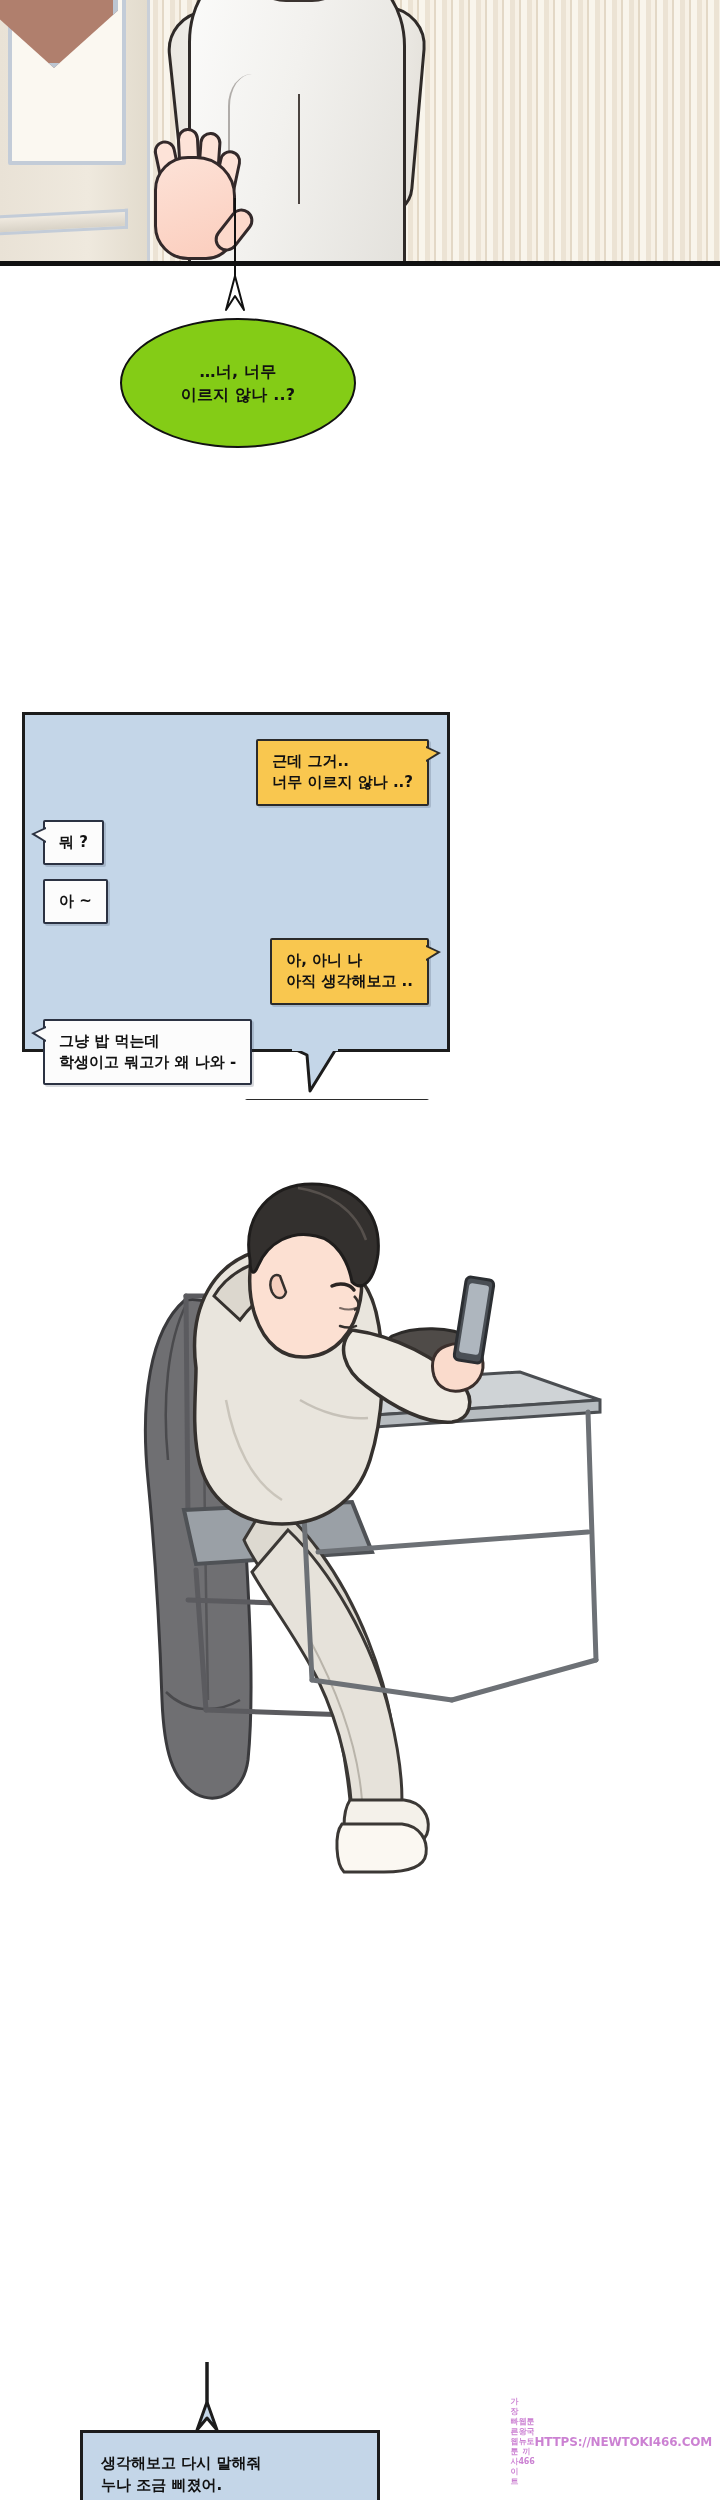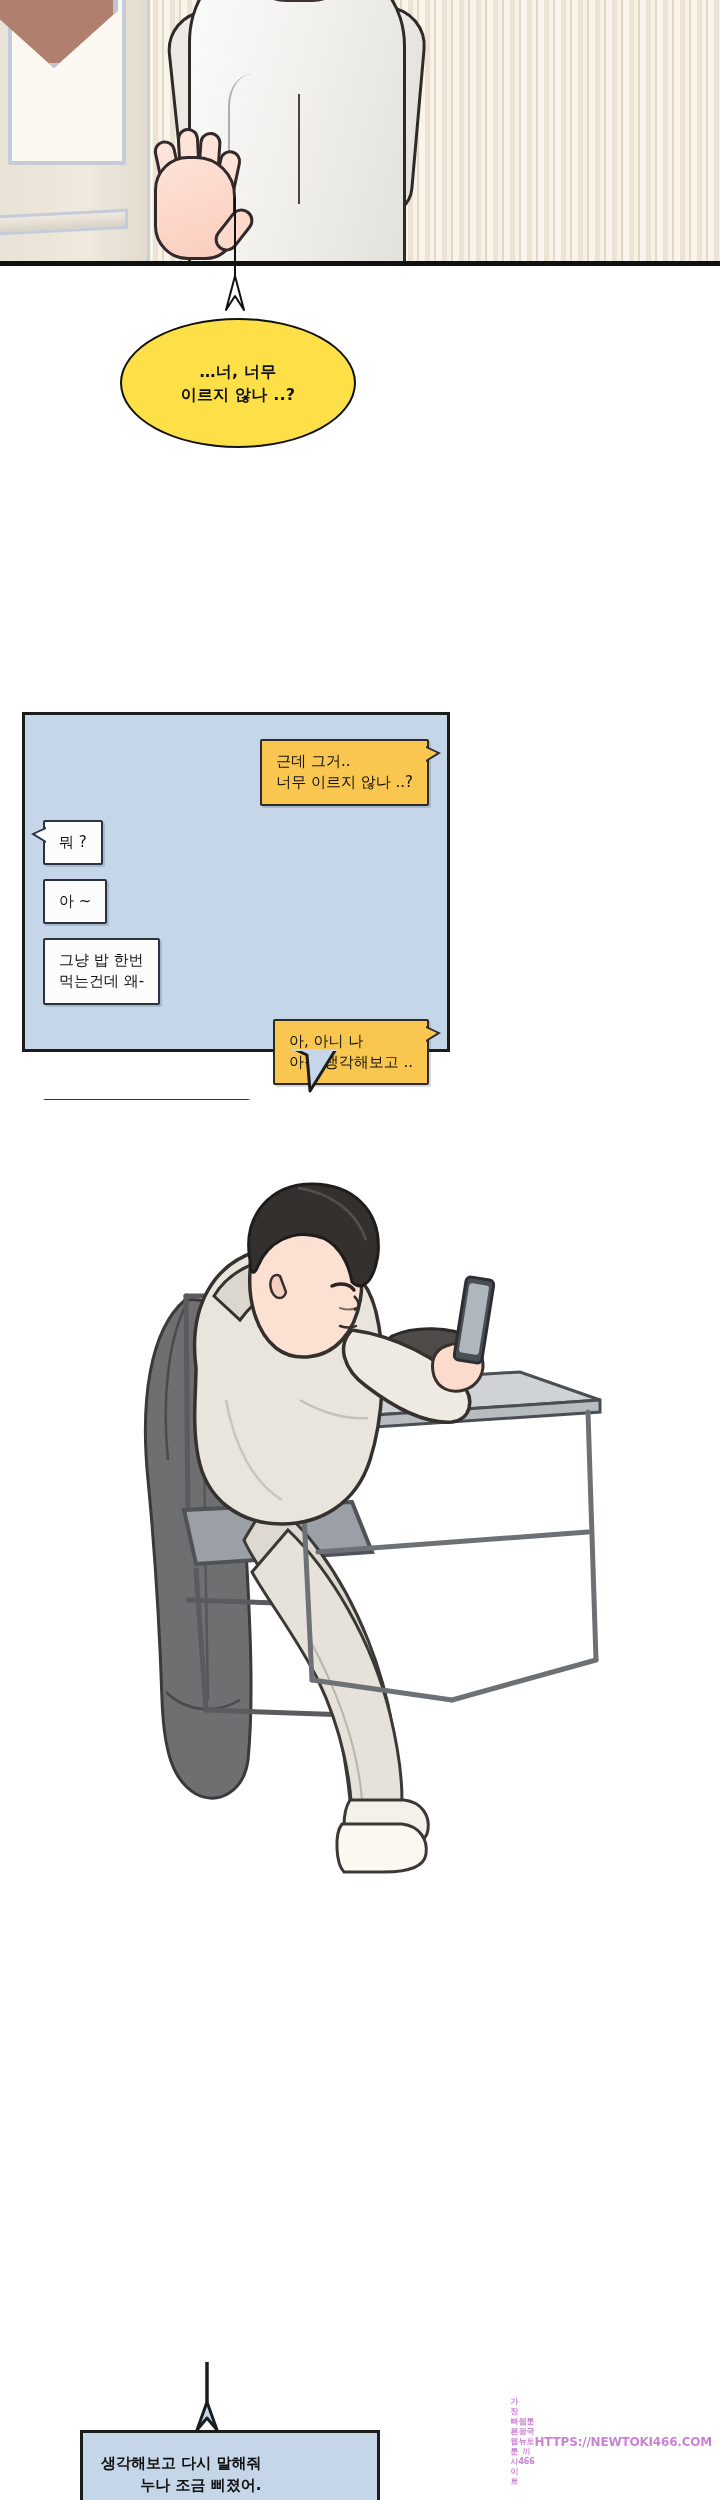--- a/index.html
+++ b/index.html
@@ -106,21 +106,21 @@
     background:#fcd9cb; border:3px solid #33292a; border-radius:12px;
     transform:rotate(38deg);
   }
 
   
   .oval-wrap{
     position:absolute; left:120px; top:290px; width:236px; height:200px;
   }
   .oval-bubble{
     position:absolute; left:0; top:28px; width:236px; height:130px;
-    background:#fde047; border:2px solid #111; border-radius:50% / 50%;
+    background:#84cc16; border:2px solid #111; border-radius:50% / 50%;
     display:flex; align-items:center; justify-content:center;
   }
   .oval-text{
     text-align:center; font-size:16px; line-height:1.45; color:#111;
     font-weight:600; letter-spacing:.2px; white-space:pre-line;
   }
   .oval-spike{
     position:absolute; left:104px; top:-92px; width:22px; height:124px;
   }
   .oval-spike svg{ display:block; }
@@ -133,21 +133,21 @@
   .chat-inner{
     position:absolute; left:0; top:0; right:0; bottom:0; padding:24px 18px;
     display:flex; flex-direction:column; gap:14px;
   }
   .row{ display:flex; width:100%; }
   .row.left{ justify-content:flex-start; }
   .row.right{ justify-content:flex-end; }
 
   .msg{
     position:relative; border:2px solid #2b3242; border-radius:2px;
-    padding:10px 14px; font-size:15px; line-height:1.42; font-weight:400;
+    padding:10px 14px; font-size:15px; line-height:1.42; font-weight:700;
     color:#111; white-space:pre-line; max-width:260px;
     box-shadow:2px 2px 0 rgba(40,50,70,.18);
   }
   .msg.white{ background:#fcfcfc; }
   .msg.yellow{ background:#f9c74f; border-color:#2b2b2b; }
 
   
   .msg.tail-left::before{
     content:""; position:absolute; left:-14px; top:5px;
     width:0; height:0;
@@ -181,21 +181,21 @@
     position:absolute; left:292px; top:1049px; width:46px; height:44px;
   }
 
   
   .desk-scene{
     position:absolute; left:0; top:1100px; width:720px; height:1270px;
     background:#ffffff;
   }
 
   
-  .bottom-wrap{ position:absolute; left:80px; top:2400px; width:360px; height:100px;text-align:right; }
+  .bottom-wrap{ position:absolute; left:80px; top:2400px; width:360px; height:100px; }
   .bottom-bubble{
     position:absolute; left:0; top:30px; width:300px; height:88px;
     background:#c4d6e8; border:3px solid #1c1c1c;
     display:flex; align-items:center; padding-left:18px;
   }
   .bottom-text{
     font-size:15px; line-height:1.5; font-weight:700; color:#111; white-space:pre-line;
   }
   .bottom-spike{ position:absolute; left:114px; top:-38px; width:26px; height:72px; }
 
@@ -263,24 +263,20 @@
     </div>
 
     <div class="row left">
       <div class="msg white tail-left">뭐 ?</div>
     </div>
 
     <div class="row left">
       <div class="msg white">아 ~</div>
     </div>
 
-    <div class="row left">
-      <div class="msg white">그냥 밥 한번
-먹는건데 왜-</div>
-    </div>
 
     <div class="row right">
       <div class="msg yellow tail-right">아, 아니 나
 아직 생각해보고 ..</div>
     </div>
 
     <div class="row left">
       <div class="msg white tail-left">그냥 밥 먹는데
 학생이고 뭐고가 왜 나와 -</div>
     </div>

